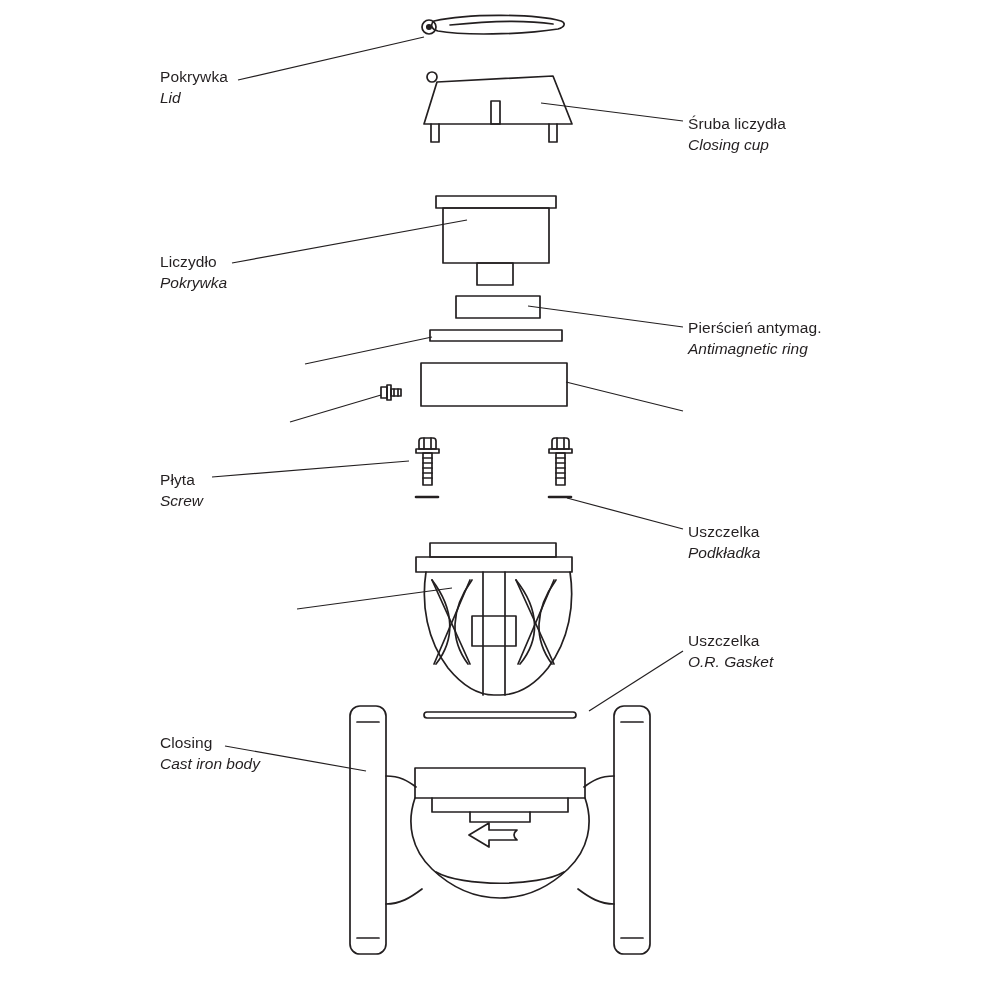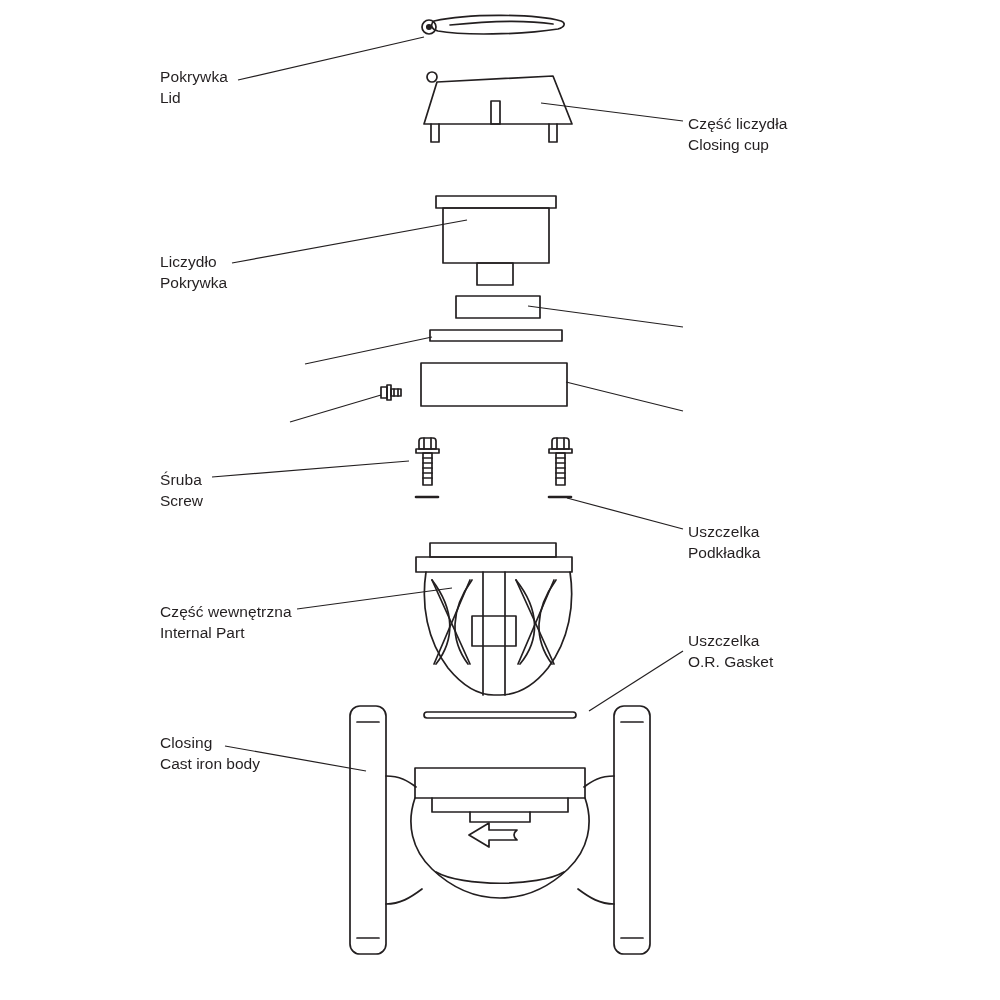--- a/index.html
+++ b/index.html
@@ -20,21 +20,21 @@
   .part-stroke { stroke: #231f20; fill: none; stroke-width: 1.7; stroke-linejoin: round; stroke-linecap: round; }
   .leader { stroke: #231f20; stroke-width: 1.2; }
   .label {
     position: absolute;
     white-space: nowrap;
     font-size: 15.5px;
     line-height: 21px;
     color: #231f20;
   }
   .label .l1 { font-weight: 400; letter-spacing: 0.1px; }
-  .label .l2 { }
+  .label .l2 { font-style: italic; }
 </style>
 </head>
 <body>
 
 <div class="stage">
 
   <svg class="drawing" viewBox="0 0 1000 1000">
 
     <g class="part-stroke">
       <path d="M434 21 C470 13 535 14 561 21 C566 23 565 27 558 29 C520 35 462 35.5 438 31 C431 29.5 430 24 434 21 Z"></path>
@@ -167,39 +167,39 @@
   </div>
 
   <div class="label" style="left:160px; top:251px">
     <div class="l1">Liczydło</div>
     <div class="l2">Pokrywka</div>
   </div>
 
 
 
   <div class="label" style="left:160px; top:469px">
-    <div class="l1">Śruba</div>
+    <div class="l1">Płyta</div>
     <div class="l2">Screw</div>
   </div>
 
-  <div class="label" style="left:160px; top:601px">
-    <div class="l1">Część wewnętrzna</div>
-    <div class="l2">Internal Part</div>
-  </div>
 
   <div class="label" style="left:160px; top:732px">
     <div class="l1">Closing</div>
     <div class="l2">Cast iron body</div>
   </div>
 
   <div class="label" style="left:688px; top:113px">
-    <div class="l1">Część liczydła</div>
+    <div class="l1">Śruba liczydła</div>
     <div class="l2">Closing cup</div>
   </div>
 
+  <div class="label" style="left:688px; top:317px">
+    <div class="l1">Pierścień antymag.</div>
+    <div class="l2">Antimagnetic ring</div>
+  </div>
 
 
   <div class="label" style="left:688px; top:521px">
     <div class="l1">Uszczelka</div>
     <div class="l2">Podkładka</div>
   </div>
 
   <div class="label" style="left:688px; top:630px">
     <div class="l1">Uszczelka</div>
     <div class="l2">O.R. Gasket</div>

